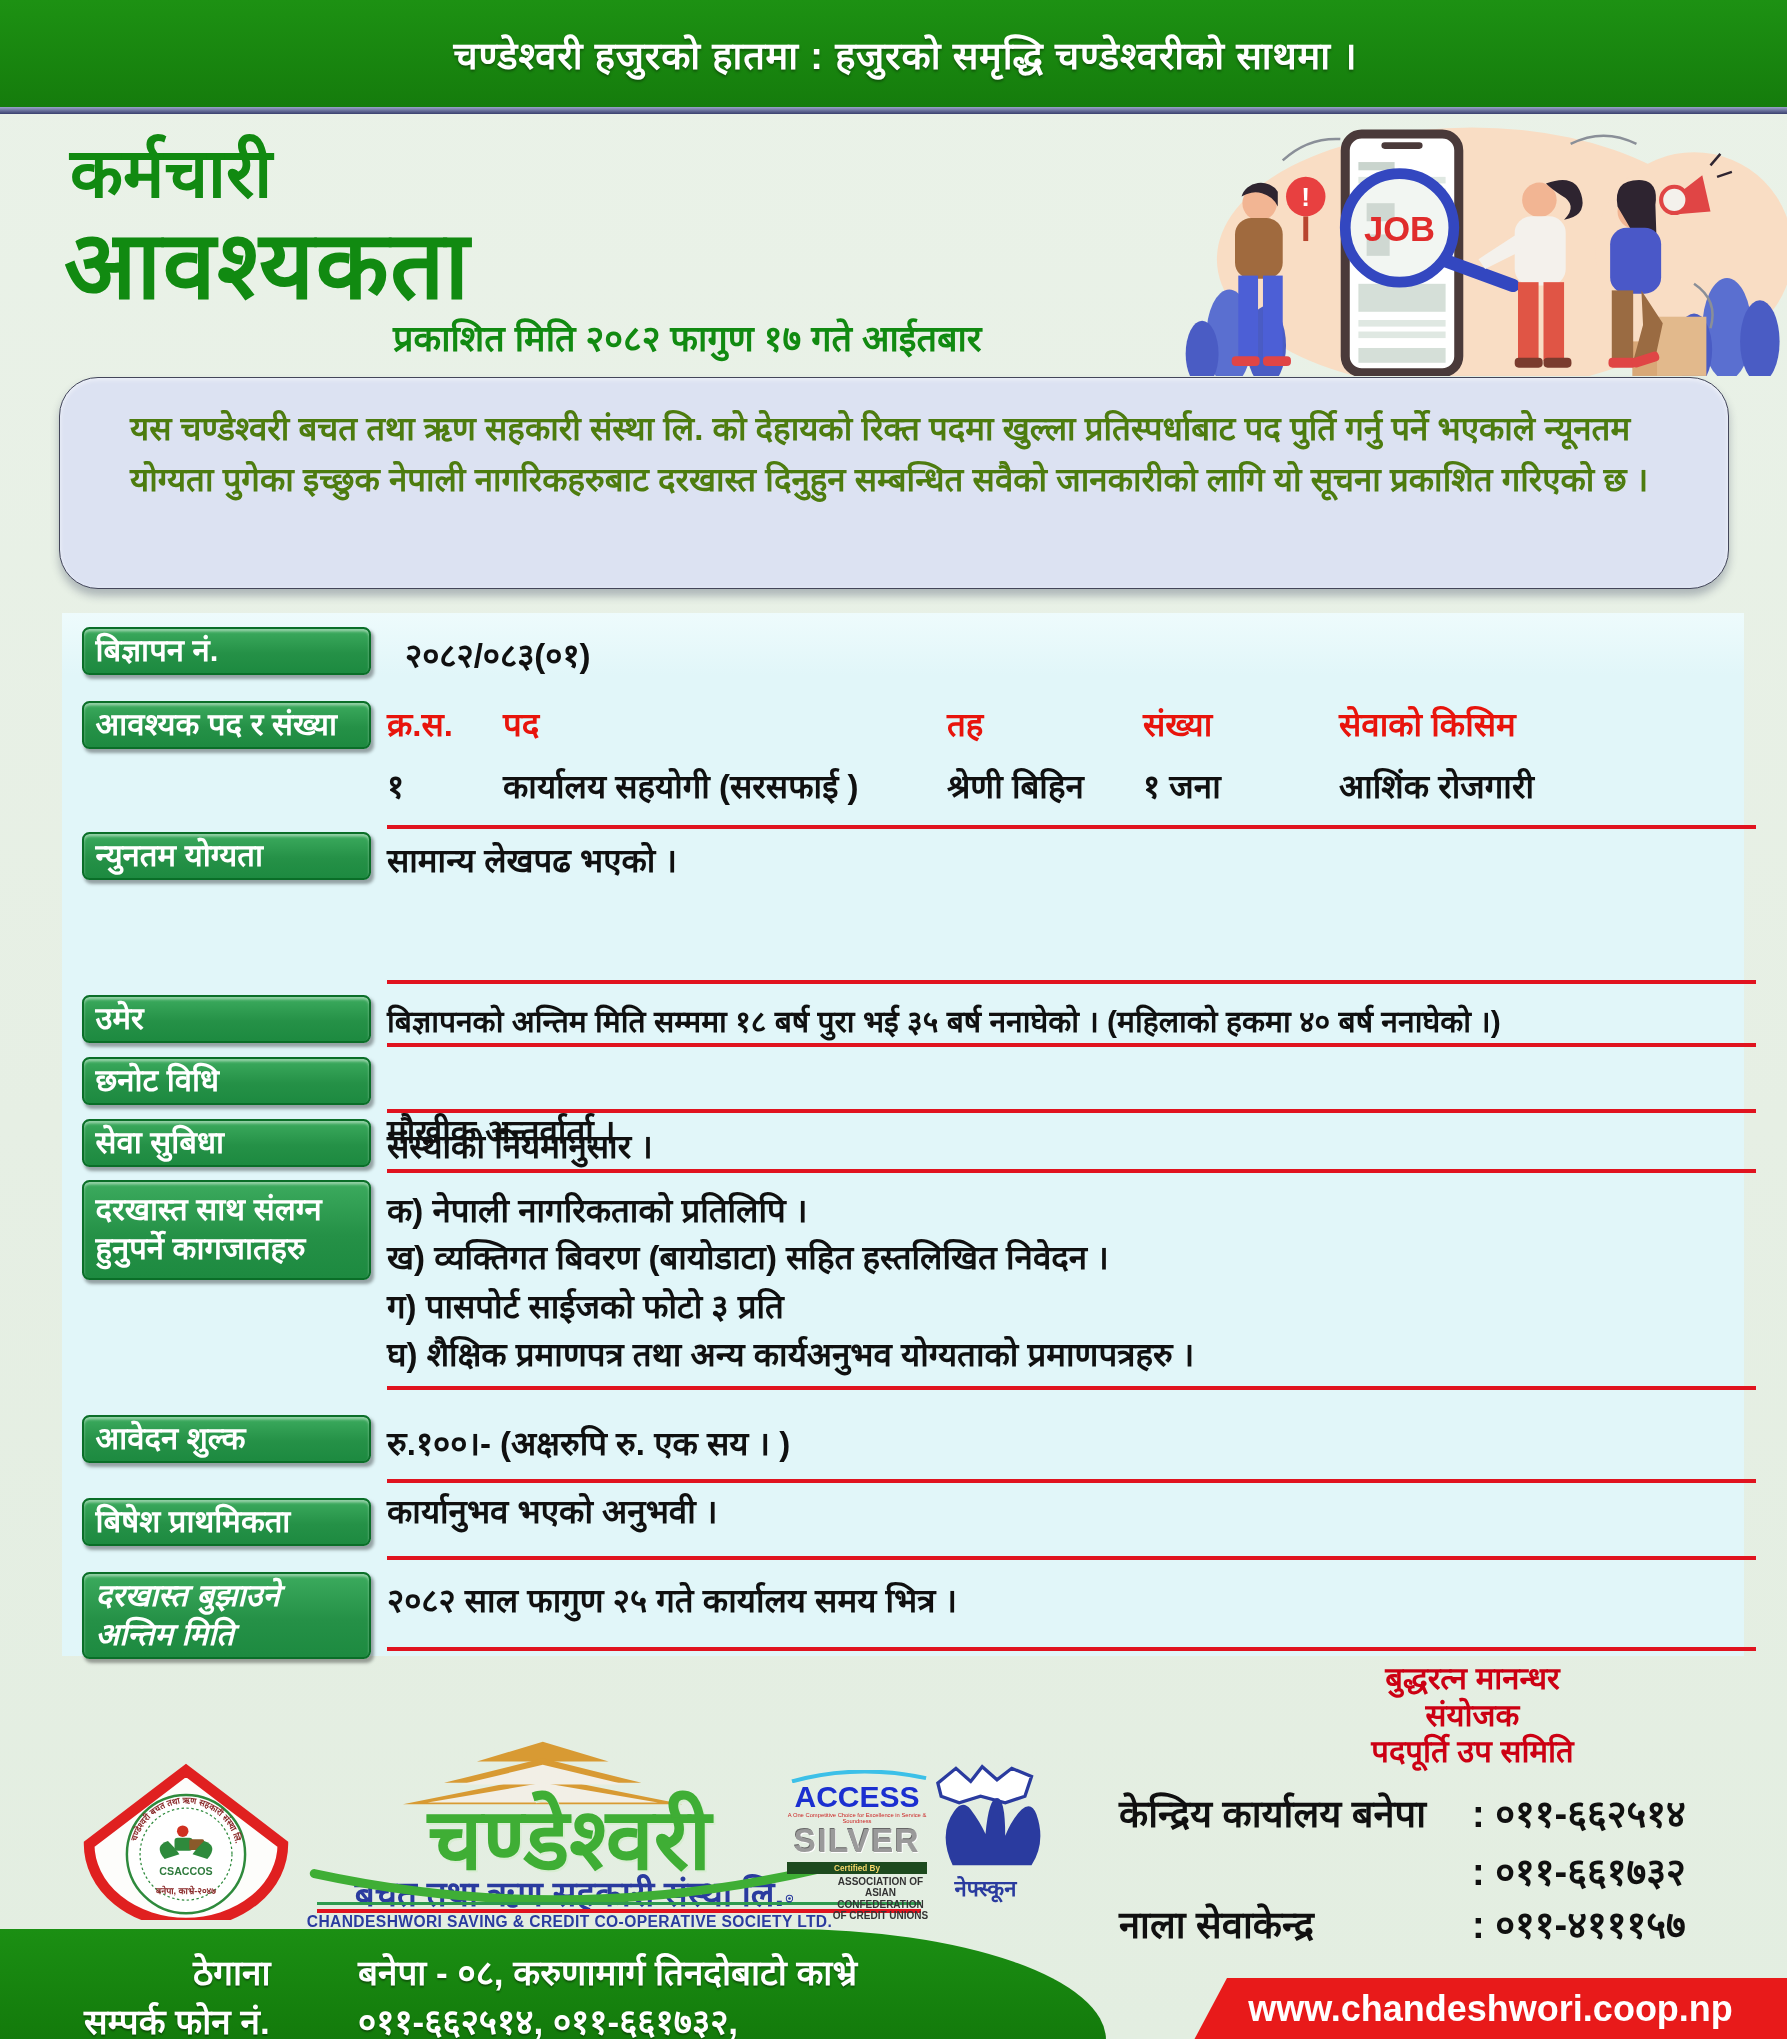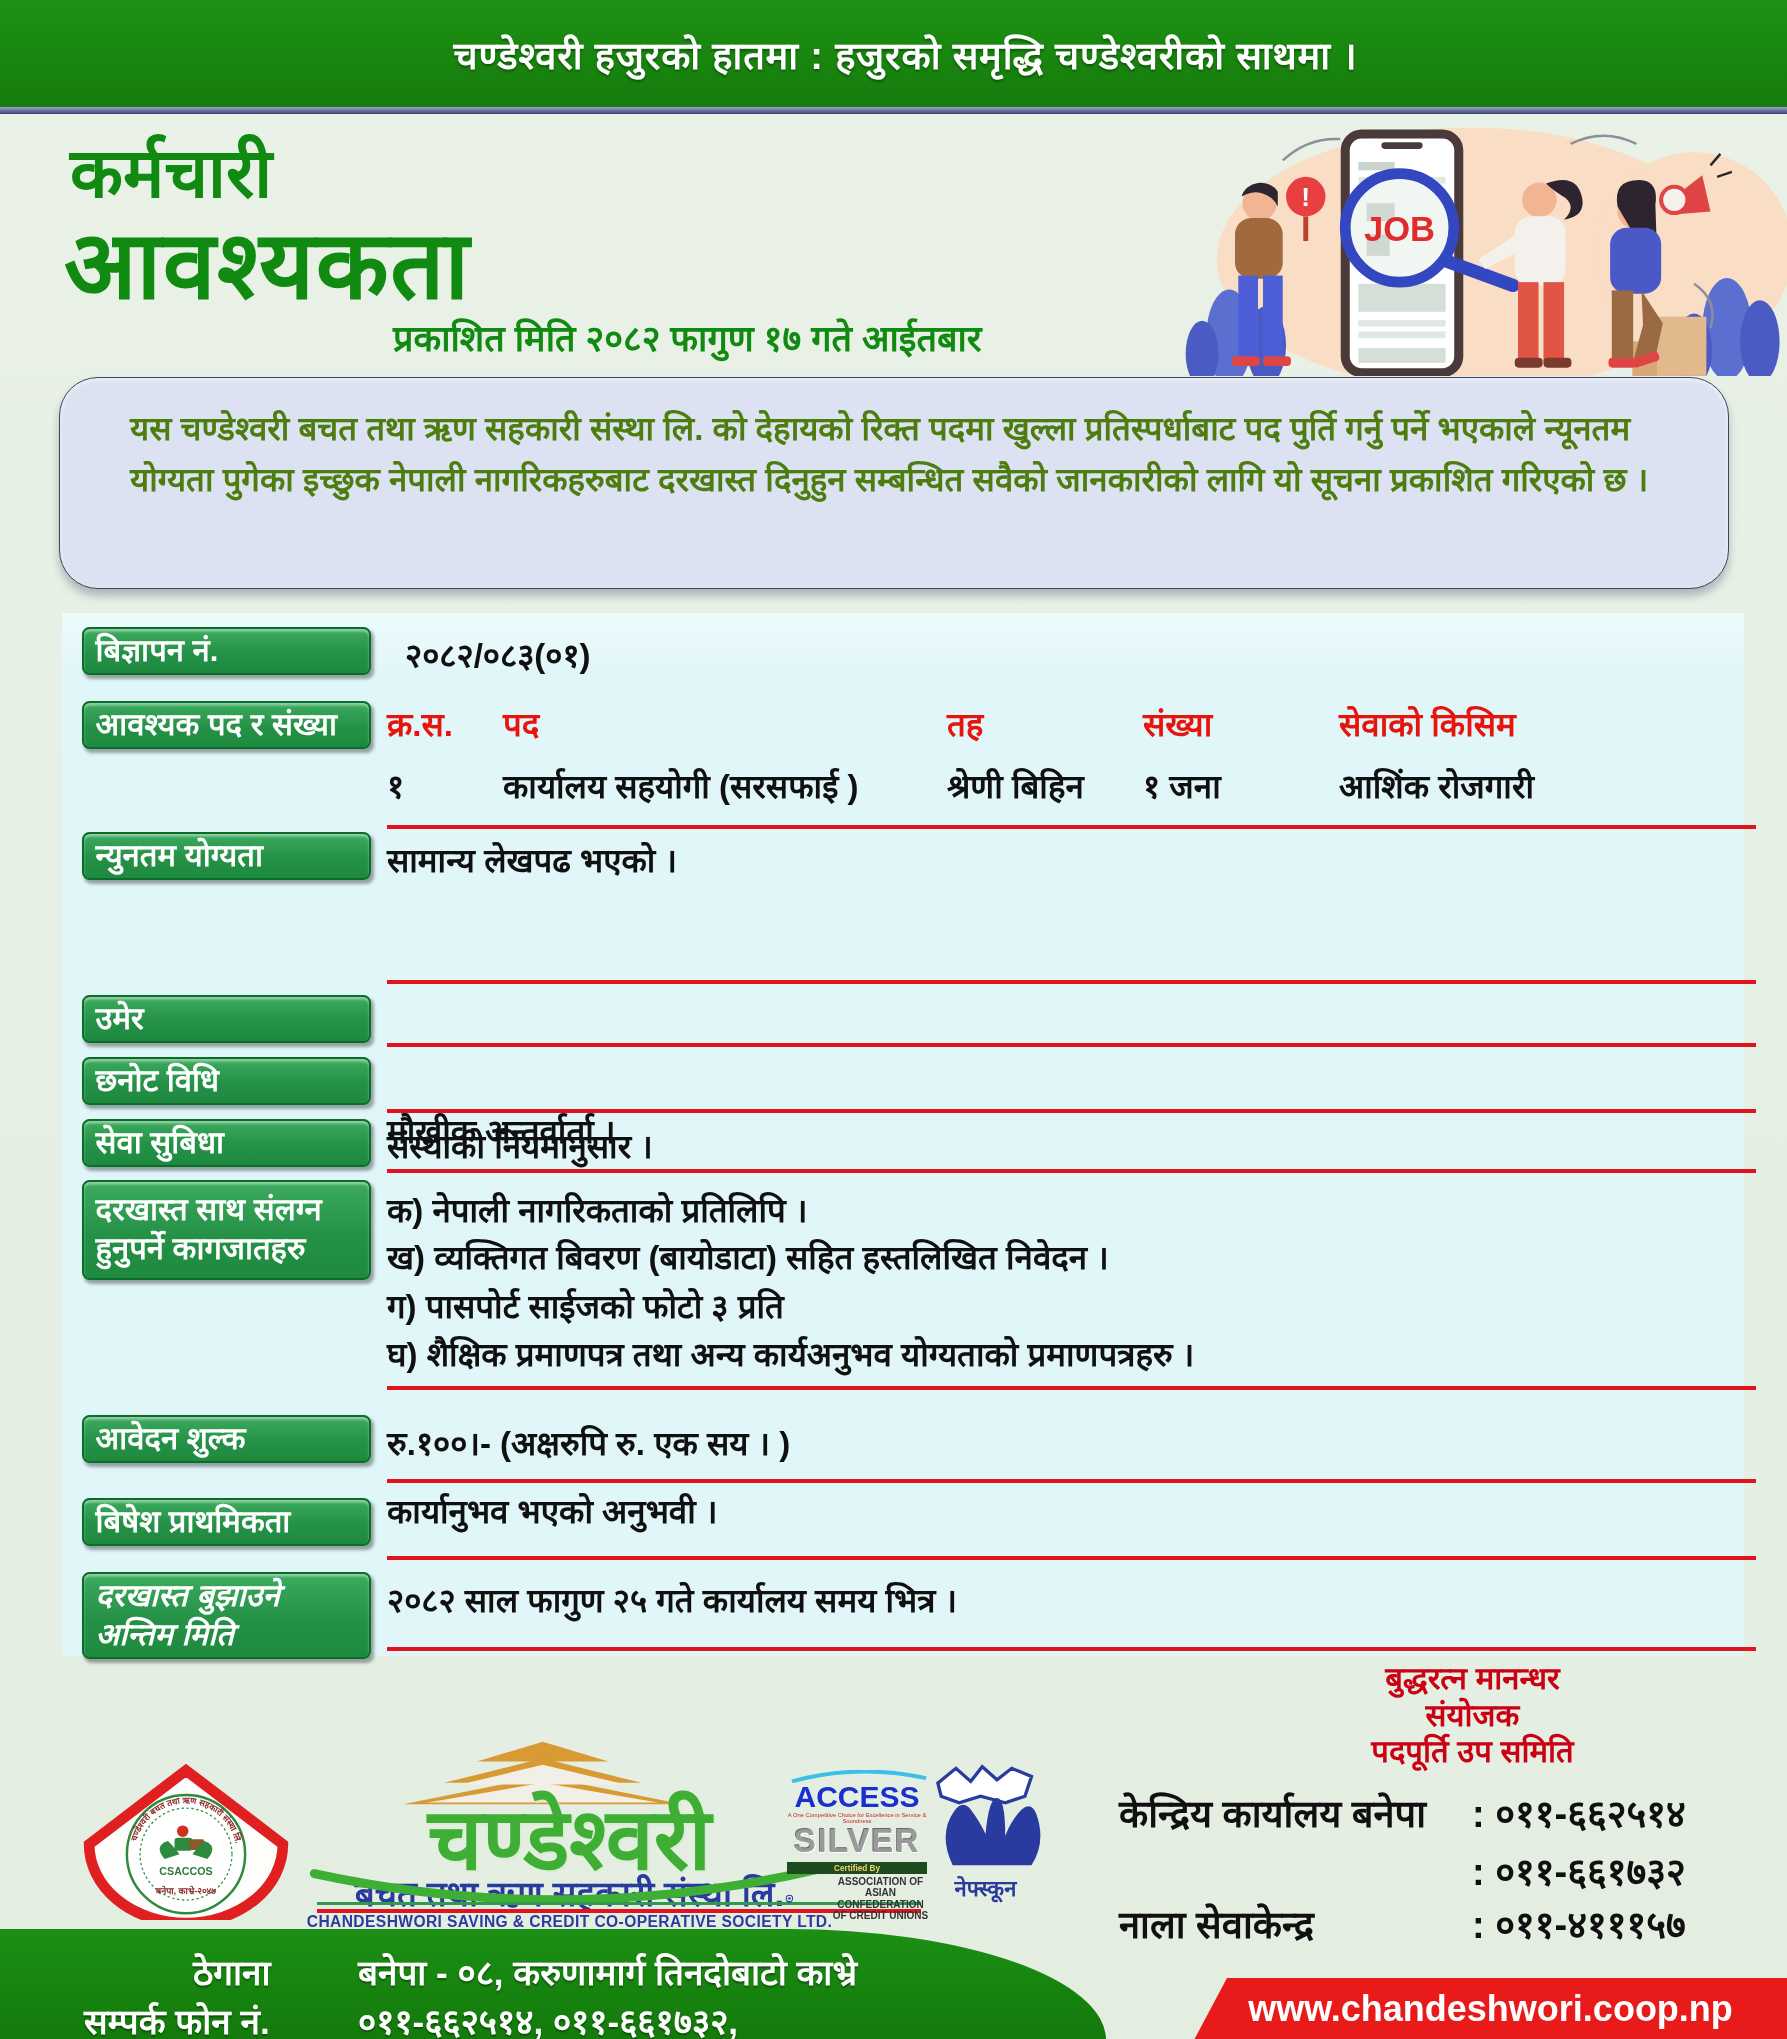--- a/index.html
+++ b/index.html
@@ -257,20 +257,21 @@
   <div class="abs glabel" style="top:832px;">
     <span>न्युनतम योग्यता</span>
   </div>
   <div class="abs val" style="top:837px;">सामान्य लेखपढ भएको ।</div>
 
   <div class="abs redline" style="top:980px;"></div>
 
   <div class="abs glabel" style="top:995px;">
     <span>उमेर</span>
   </div>
+  <div class="abs val" style="top:1000px;font-size:30px;">बिज्ञापनको अन्तिम मिति सम्ममा १८ बर्ष पुरा भई ३५ बर्ष ननाघेको । (महिलाको हकमा ४० बर्ष ननाघेको ।)</div>
 
   <div class="abs redline" style="top:1043px;"></div>
 
   <div class="abs glabel" style="top:1057px;">
     <span>छनोट विधि</span>
   </div>
   <div class="abs val" style="top:1108px;">मौखीक अन्तर्वार्ता ।</div>
 
   <div class="abs redline" style="top:1109px;"></div>
 

